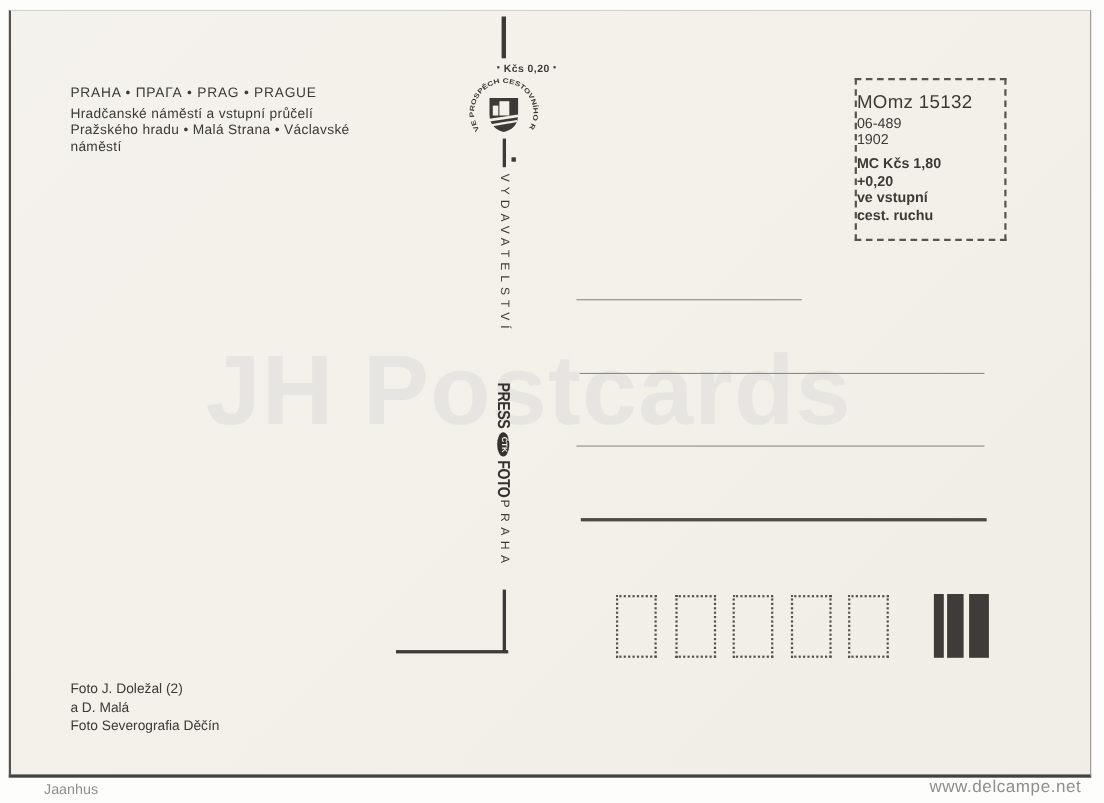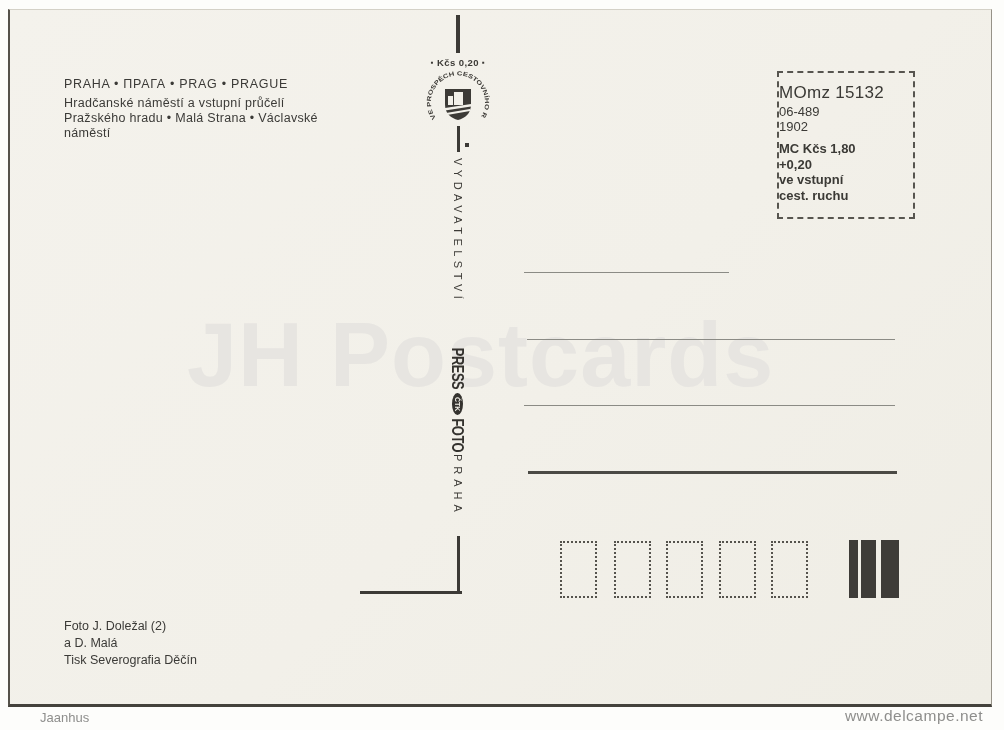--- a/index.html
+++ b/index.html
@@ -32,21 +32,21 @@
   .head-title { font-weight:normal; font-size:12.5px; letter-spacing:0.7px; margin-bottom:5px; }
   .head-sub { font-size:12.5px; line-height:15px; letter-spacing:0.3px; }
 
   
   .seg { background:#3c3a36; }
   .seg-a { left:446px; top:5px; width:4px; height:38px; }
   .seg-b { left:447px; top:116px; width:3px; height:26px; }
   .seg-c { left:447px; top:526px; width:3px; height:57px; }
   .foot-line { left:350px; top:581px; width:102px; height:3px; }
   .dot-b { left:455px; top:133px; width:4px; height:4px; }
-  .price { left:400px; top:47px; width:96px; text-align:center; font-size:9.5px;
+  .price { left:400px; top:47px; width:96px; text-align:right; font-size:9.5px;
            font-weight:bold; color:#3c3a36; letter-spacing:0.4px; white-space:nowrap; }
   .price .bt { font-size:8px; vertical-align:1px; }
   .emblem { left:414px; top:53px; width:68px; height:68px; }
   .vert {
     writing-mode:vertical-rl; text-orientation:sideways;
     color:#3c3a36; white-space:nowrap; line-height:16px;
   }
   .vyd   { left:440px; top:148px; font-size:11px; letter-spacing:4.5px; }
   .praha { left:440px; top:444px; font-size:11px; letter-spacing:5px; }
   .logo-wrap { left:433px; top:337px; width:30px; height:106px;
@@ -164,20 +164,20 @@
     <div class="abs pbox pb4"></div>
     <div class="abs pbox pb5"></div>
 
     <div class="abs bar bar1"></div>
     <div class="abs bar bar2"></div>
     <div class="abs bar bar3"></div>
 
     <div class="abs credits">
       <div>Foto J. Doležal (2)</div>
       <div>a D. Malá</div>
-      <div>Tisk Severografia Děčín</div>
+      <div>Foto Severografia Děčín</div>
     </div>
 
   </div>
 </div>
 
 <div class="site-left">Jaanhus</div>
 <div class="site-right">www.delcampe.net</div>
 
 </body></html>

